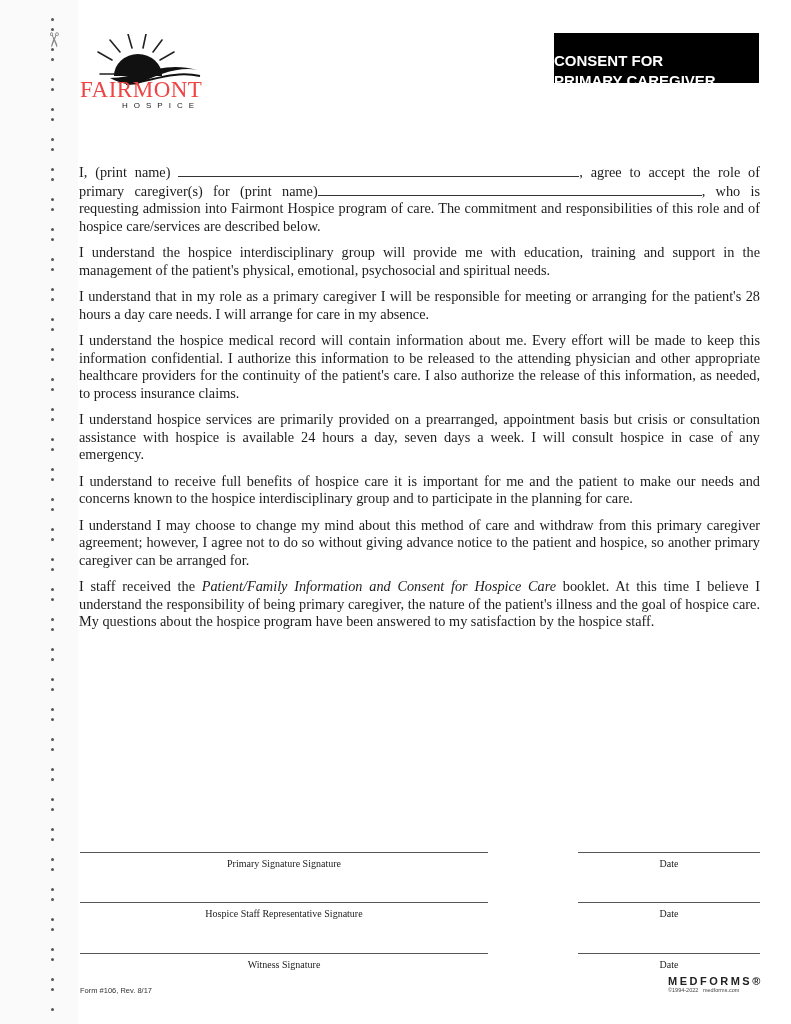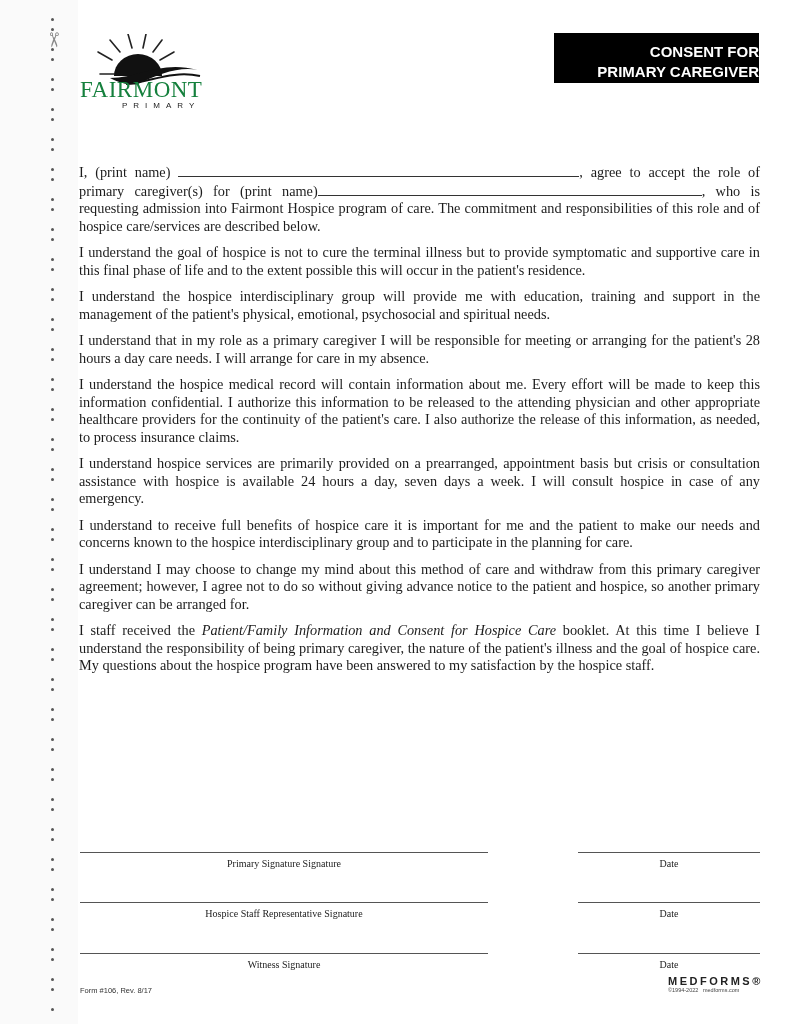--- a/index.html
+++ b/index.html
@@ -1,23 +1,23 @@
 <!DOCTYPE html>
 <html><head>
 <meta charset="utf-8">
 <style>
   html, body { margin: 0; padding: 0; background: #ffffff; }
   body { width: 791px; height: 1024px; position: relative; overflow: hidden; font-family: "Liberation Serif", "DejaVu Serif", serif; color: #1c1c1c; }
   .margin-strip { position: absolute; left: 0; top: 0; width: 78px; height: 1024px; background: #fafafa; }
   .dot { position: absolute; left: 51px; width: 3px; height: 3px; border-radius: 50%; background: #555; }
   .scissors { position: absolute; left: 46px; top: 28px; font-size: 20px; color: #888; transform: rotate(90deg); font-family: "DejaVu Sans", sans-serif; }
   .logo { position: absolute; left: 80px; top: 34px; width: 150px; height: 80px; }
-  .logo-name { position: absolute; left: 80px; top: 77px; font-size: 23px; letter-spacing: 0.5px; color: #15803d; font-family: "Liberation Serif", serif; }
+  .logo-name { position: absolute; left: 80px; top: 77px; font-size: 23px; letter-spacing: 0.5px; color: #ef4444; font-family: "Liberation Serif", serif; }
   .logo-sub { position: absolute; left: 122px; top: 101px; font-size: 8px; letter-spacing: 6px; color: #222; font-family: "Liberation Sans", sans-serif; }
-  .title-box { position: absolute; left: 554px; top: 33px; width: 205px; height: 50px; background: #000; color: #fff; font-family: "Liberation Sans", sans-serif; font-weight: bold; font-size: 15px; text-align: right; line-height: 20px; padding-top: 9px; box-sizing: border-box; }
+  .title-box { position: absolute; left: 554px; top: 33px; width: 205px; height: 50px; background: #000; color: #fff; font-family: "Liberation Sans", sans-serif; font-weight: bold; font-size: 15px; text-align: left; line-height: 20px; padding-top: 18px; box-sizing: border-box; }
   .content { position: absolute; left: 79px; top: 137px; width: 681px; font-size: 14.3px; line-height: 17.5px; text-align: justify; margin-top: 26px; }
   .content p { margin: 0 0 9px 0; }
   .field { display: inline-block; border-bottom: 1px solid #333; height: 13px; vertical-align: baseline; }
   .f1 { width: 401px; }
   .f2 { width: 384px; }
   .sig-line { position: absolute; height: 1px; background: #555; }
   .sig-label { position: absolute; font-size: 10px; text-align: center; color: #222; }
   .form-no { position: absolute; left: 80px; top: 986px; font-size: 7.5px; font-family: "Liberation Sans", sans-serif; color: #333; }
   .medforms { position: absolute; left: 668px; top: 975px; font-family: "Liberation Sans", sans-serif; color: #222; }
   .medforms .brand { font-size: 11px; letter-spacing: 2.5px; font-weight: bold; }
@@ -106,32 +106,31 @@
     <line x1="63" y1="14" x2="66" y2="0"></line>
     <line x1="73" y1="18" x2="82" y2="6"></line>
     <line x1="80" y1="26" x2="94" y2="18"></line>
     <line x1="20" y1="40" x2="36" y2="40"></line>
   </g>
   <path d="M34 42 A24 22 0 0 1 82 42 Z" fill="#111"></path>
   <path d="M30 44 C60 44 80 26 118 36 C100 32 78 40 58 50 C48 52 38 48 30 44 Z" fill="#111"></path>
   <path d="M46 50 C70 48 92 36 120 42" stroke="#111" stroke-width="2" fill="none"></path>
 </svg>
 <div class="logo-name">FAIRMONT</div>
-<div class="logo-sub">PRIMARY</div>
+<div class="logo-sub">HOSPICE</div>
 
 <div class="title-box">
   <div>CONSENT FOR</div>
   <div>PRIMARY CAREGIVER</div>
 </div>
 
 <div class="content">
   <p>
     <span>I, (print name) </span><span class="field f1"></span><span>, agree to accept the role of primary caregiver(s) for (print name)</span><span class="field f2"></span><span>, who is requesting admission into Fairmont Hospice program of care. The commitment and responsibilities of this role and of hospice care/services are described below.</span>
   </p>
-  <p>I understand the goal of hospice is not to cure the terminal illness but to provide symptomatic and supportive care in this final phase of life and to the extent possible this will occur in the patient's residence.</p>
   <p>I understand the hospice interdisciplinary group will provide me with education, training and support in the management of the patient's physical, emotional, psychosocial and spiritual needs.</p>
   <p>I understand that in my role as a primary caregiver I will be responsible for meeting or arranging for the patient's 28 hours a day care needs. I will arrange for care in my absence.</p>
   <p>I understand the hospice medical record will contain information about me. Every effort will be made to keep this information confidential. I authorize this information to be released to the attending physician and other appropriate healthcare providers for the continuity of the patient's care. I also authorize the release of this information, as needed, to process insurance claims.</p>
   <p>I understand hospice services are primarily provided on a prearranged, appointment basis but crisis or consultation assistance with hospice is available 24 hours a day, seven days a week. I will consult hospice in case of any emergency.</p>
   <p>I understand to receive full benefits of hospice care it is important for me and the patient to make our needs and concerns known to the hospice interdisciplinary group and to participate in the planning for care.</p>
   <p>I understand I may choose to change my mind about this method of care and withdraw from this primary caregiver agreement; however, I agree not to do so without giving advance notice to the patient and hospice, so another primary caregiver can be arranged for.</p>
   <p>
     <span>I staff received the </span><i>Patient/Family Information and Consent for Hospice Care</i><span> booklet. At this time I believe I understand the responsibility of being primary caregiver, the nature of the patient's illness and the goal of hospice care. My questions about the hospice program have been answered to my satisfaction by the hospice staff.</span>
   </p>
 </div>

